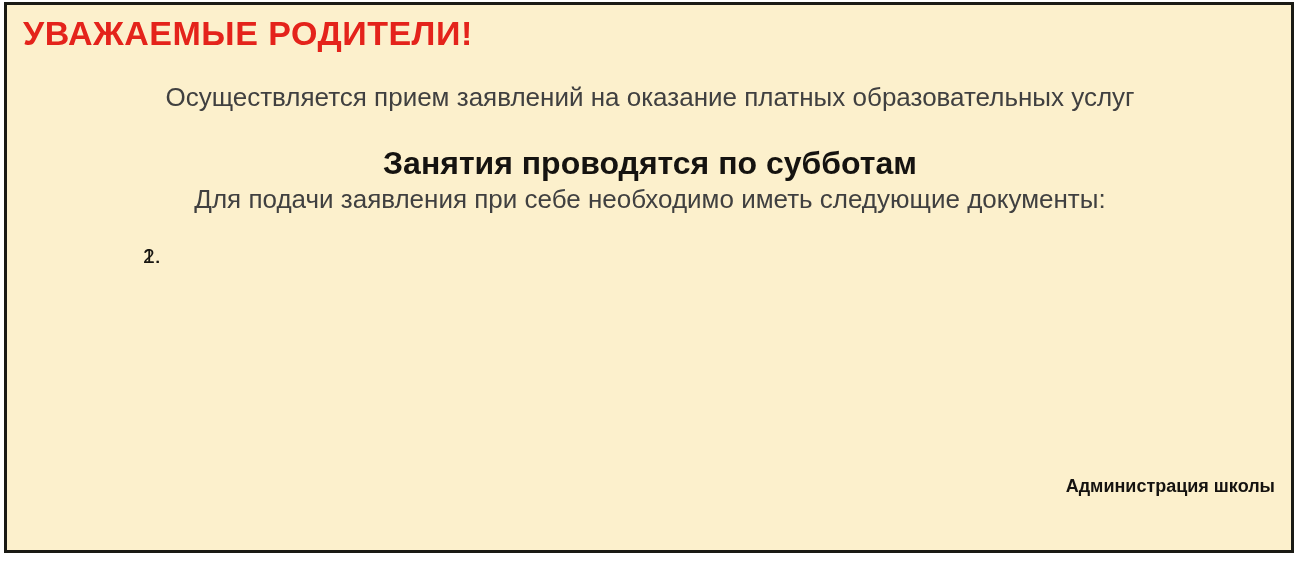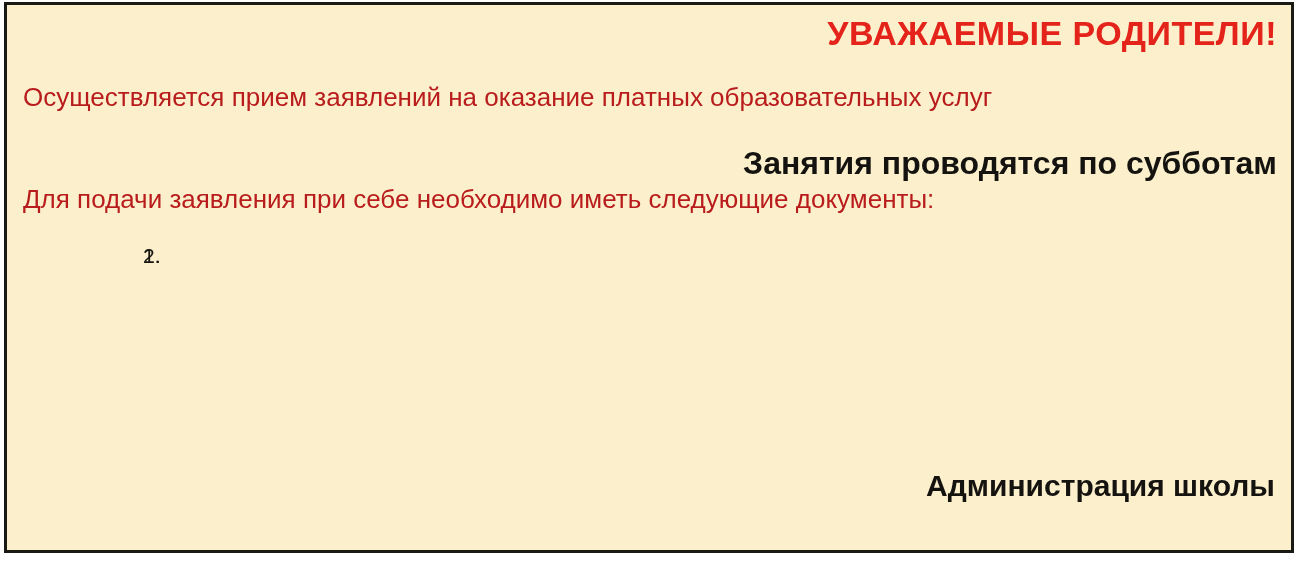--- a/index.html
+++ b/index.html
@@ -30,51 +30,51 @@
   .inner {
     position: relative;
     width: 100%;
     height: 100%;
     box-sizing: border-box;
     padding: 0 14px 0 16px;
   }
 
   
   .title {
-    text-align: right;
+    text-align: left;
     color: #E4231B;
     font-weight: bold;
     font-size: 34px;
     line-height: 44px;
     letter-spacing: 0.5px;
     margin: 6px 0 0 0;
     white-space: nowrap;
   }
 
   
   .para {
-    color: #b91c1c;
+    color: #404040;
     font-size: 26px;
     line-height: 32px;
     margin: 0;
     padding: 0;
-    text-align: left;
+    text-align: center;
   }
 
   .para-intro {
     margin-top: 26px;
   }
 
   .spacer-line {
     height: 30px;
   }
 
   
   .subtitle {
-    text-align: right;
+    text-align: center;
     color: #151310;
     font-weight: bold;
     font-size: 32px;
     line-height: 40px;
     margin: 0;
     white-space: nowrap;
   }
 
   .para-docs {
     margin-top: 0;
@@ -106,21 +106,21 @@
     line-height: 34px;
     color: #191712;
   }
 
   
   .signature {
     position: absolute;
     right: 16px;
     bottom: 54px;
     font-weight: bold;
-    font-size: 30px;
+    font-size: 18px;
     line-height: 32px;
     color: #151310;
     white-space: nowrap;
   }
 </style>
 </head>
 <body>
 
 <div class="poster">
   <div class="inner">

